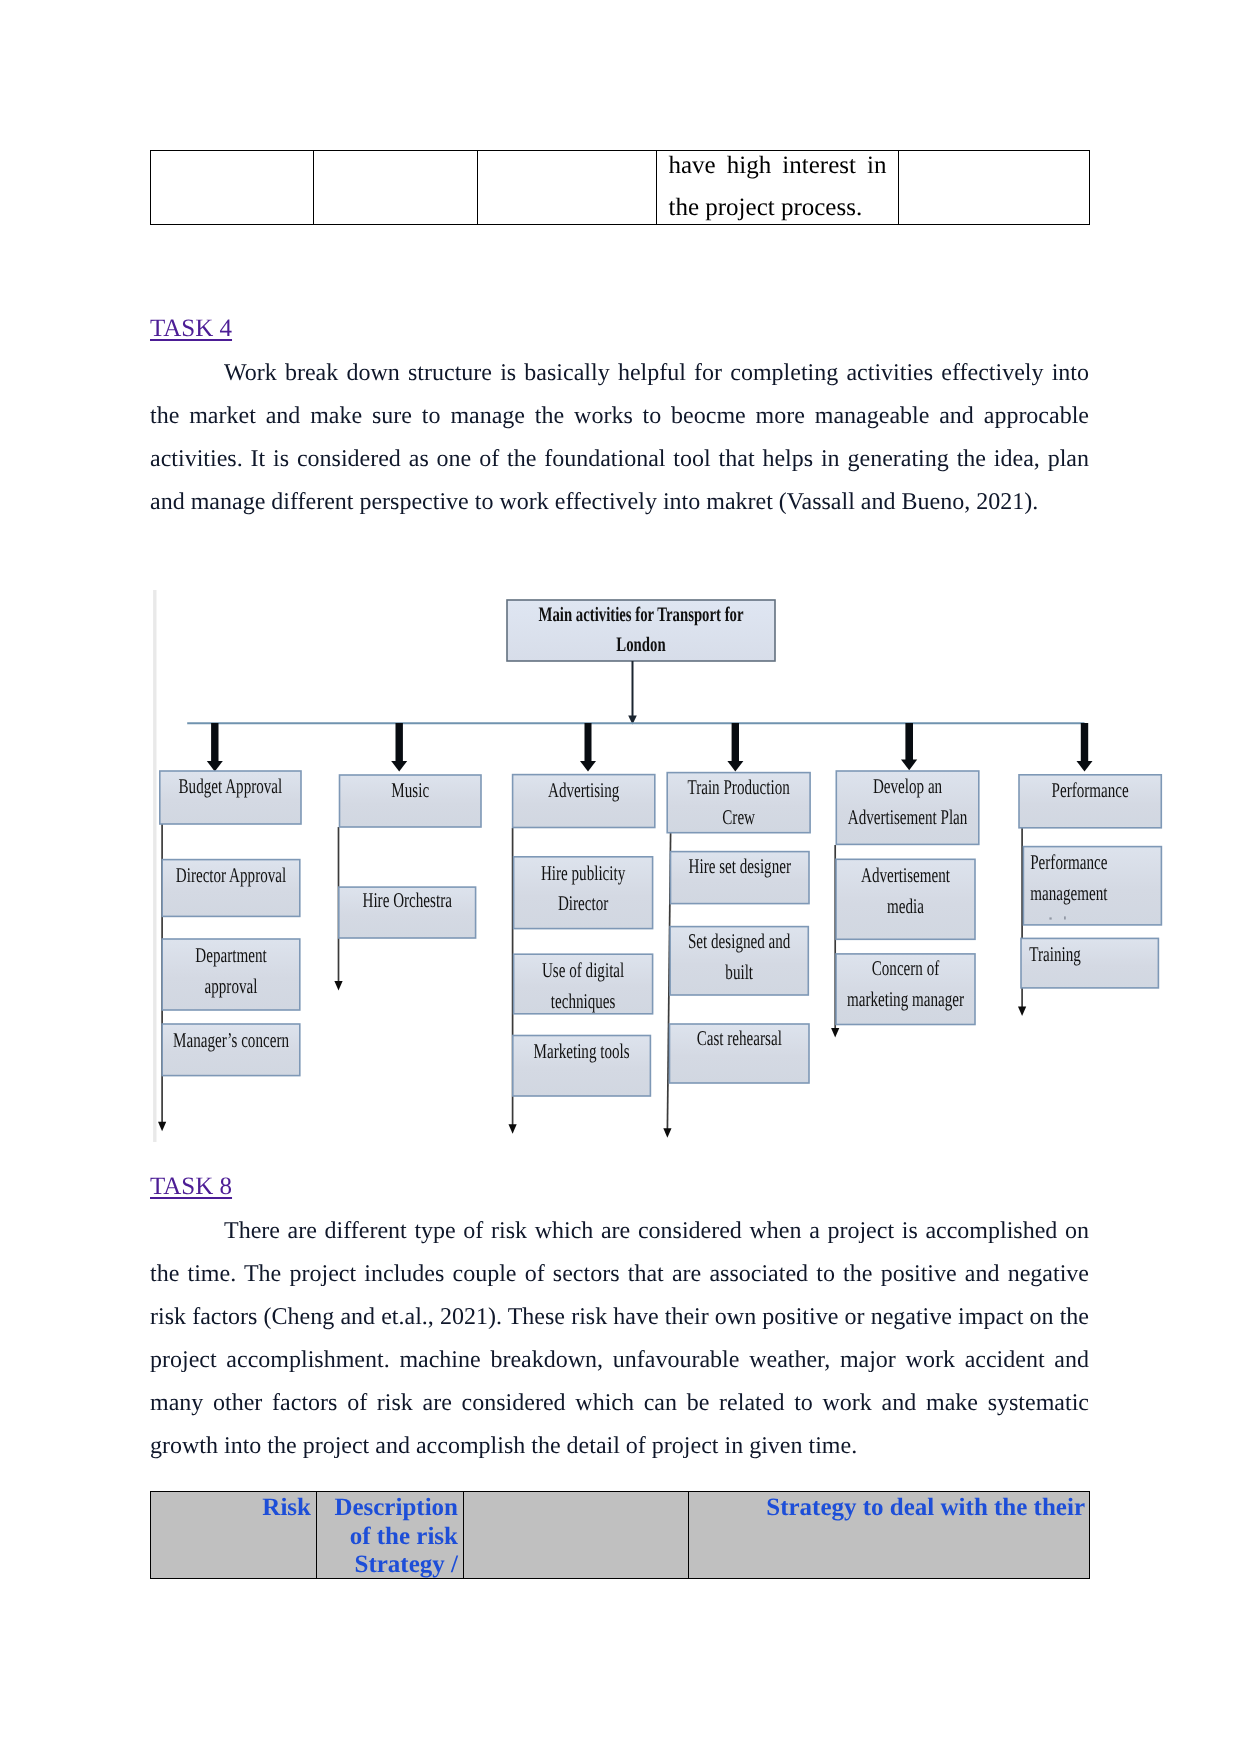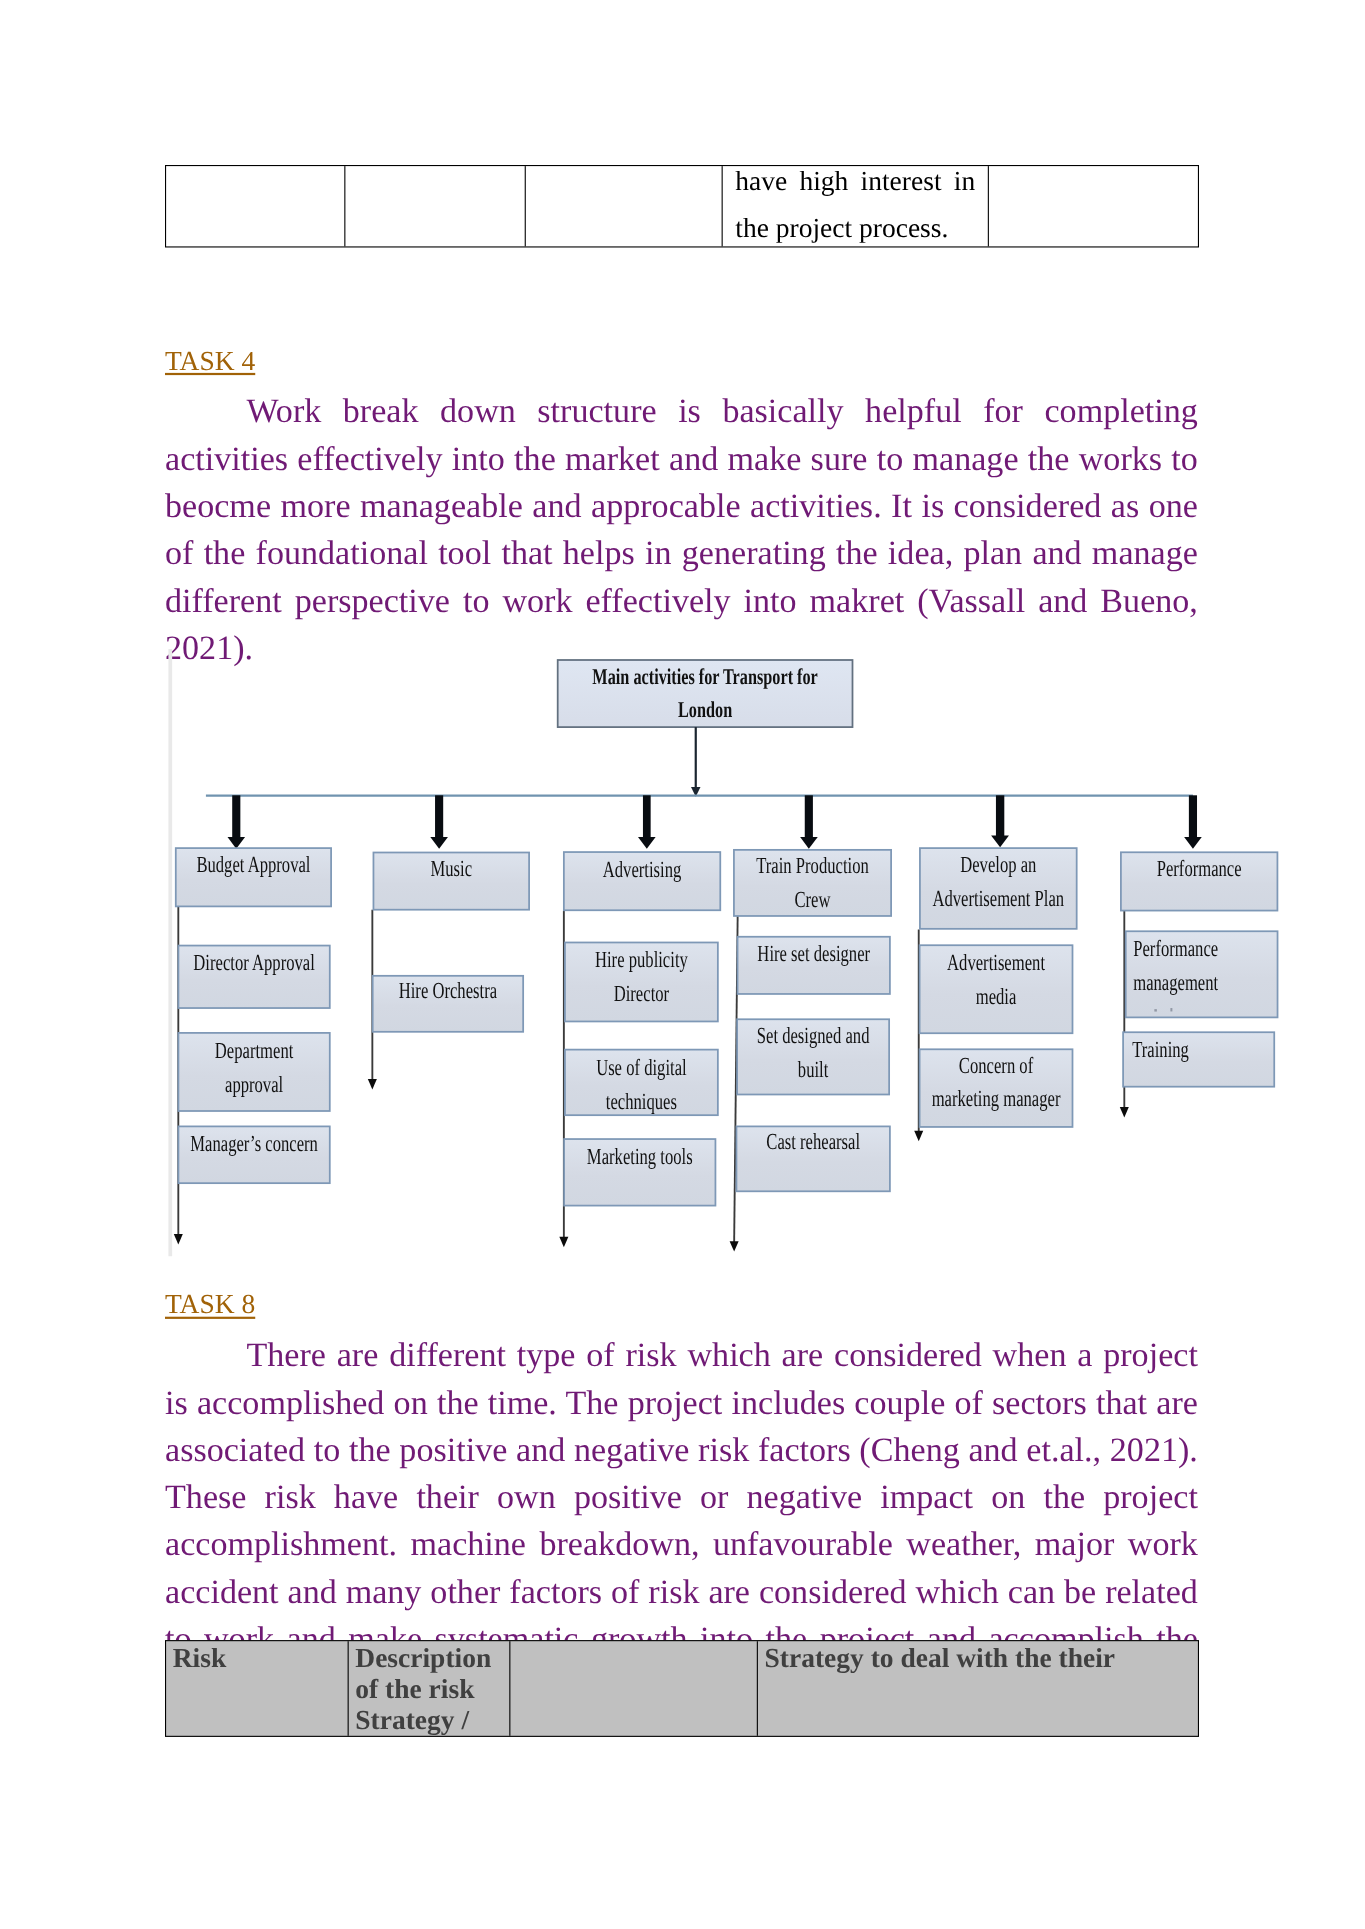--- a/index.html
+++ b/index.html
@@ -12,32 +12,32 @@
 
   
   .tbl-top{position:absolute;left:150px;top:149.9px;width:940px;height:75px;
            border:1.7px solid #000;box-sizing:border-box;background:#fff;}
   .top-div{position:absolute;top:0;bottom:0;width:1.7px;background:#000;}
   .cell-text{position:absolute;top:-6px;bottom:0;font-size:25px;line-height:42.3px;
              text-align:justify;color:#000;box-sizing:border-box;
              padding:0 12px;overflow:hidden;}
 
   
-  .h-task{position:absolute;font-size:25px;line-height:42.7px;color:#a16207;
+  .h-task{position:absolute;font-size:25px;line-height:42.7px;color:#4c1d95;
           text-decoration:underline;text-underline-offset:3px;}
-  .para{position:absolute;left:150px;width:939px;font-size:31px;
-        line-height:43.1px;text-align:justify;color:#701a75;
+  .para{position:absolute;left:150px;width:939px;font-size:24px;
+        line-height:43.1px;text-align:justify;color:#0f172a;
         text-indent:74px;font-family:Liberation Serif, serif;}
 
   
   .tbl-risk{position:absolute;left:150px;top:1491px;width:940px;height:88px;
             background:#c0c0c0;border:1.7px solid #000;box-sizing:border-box;}
   .risk-cell{position:absolute;top:0;bottom:0;overflow:hidden;
-             text-align:left;font-weight:bold;font-size:25px;
-             line-height:28.6px;color:#404040;box-sizing:border-box;padding:2px 6px 0;}
+             text-align:right;font-weight:bold;font-size:25px;
+             line-height:28.6px;color:#1d4ed8;box-sizing:border-box;padding:2px 6px 0;}
   .risk-div{position:absolute;top:0;bottom:0;width:1.7px;background:#000;}
 
   
   .fig{position:absolute;left:0;top:0;width:1241px;height:1754px;}
 </style>
 </head>
 <body>
 
 <div class="page">
 

